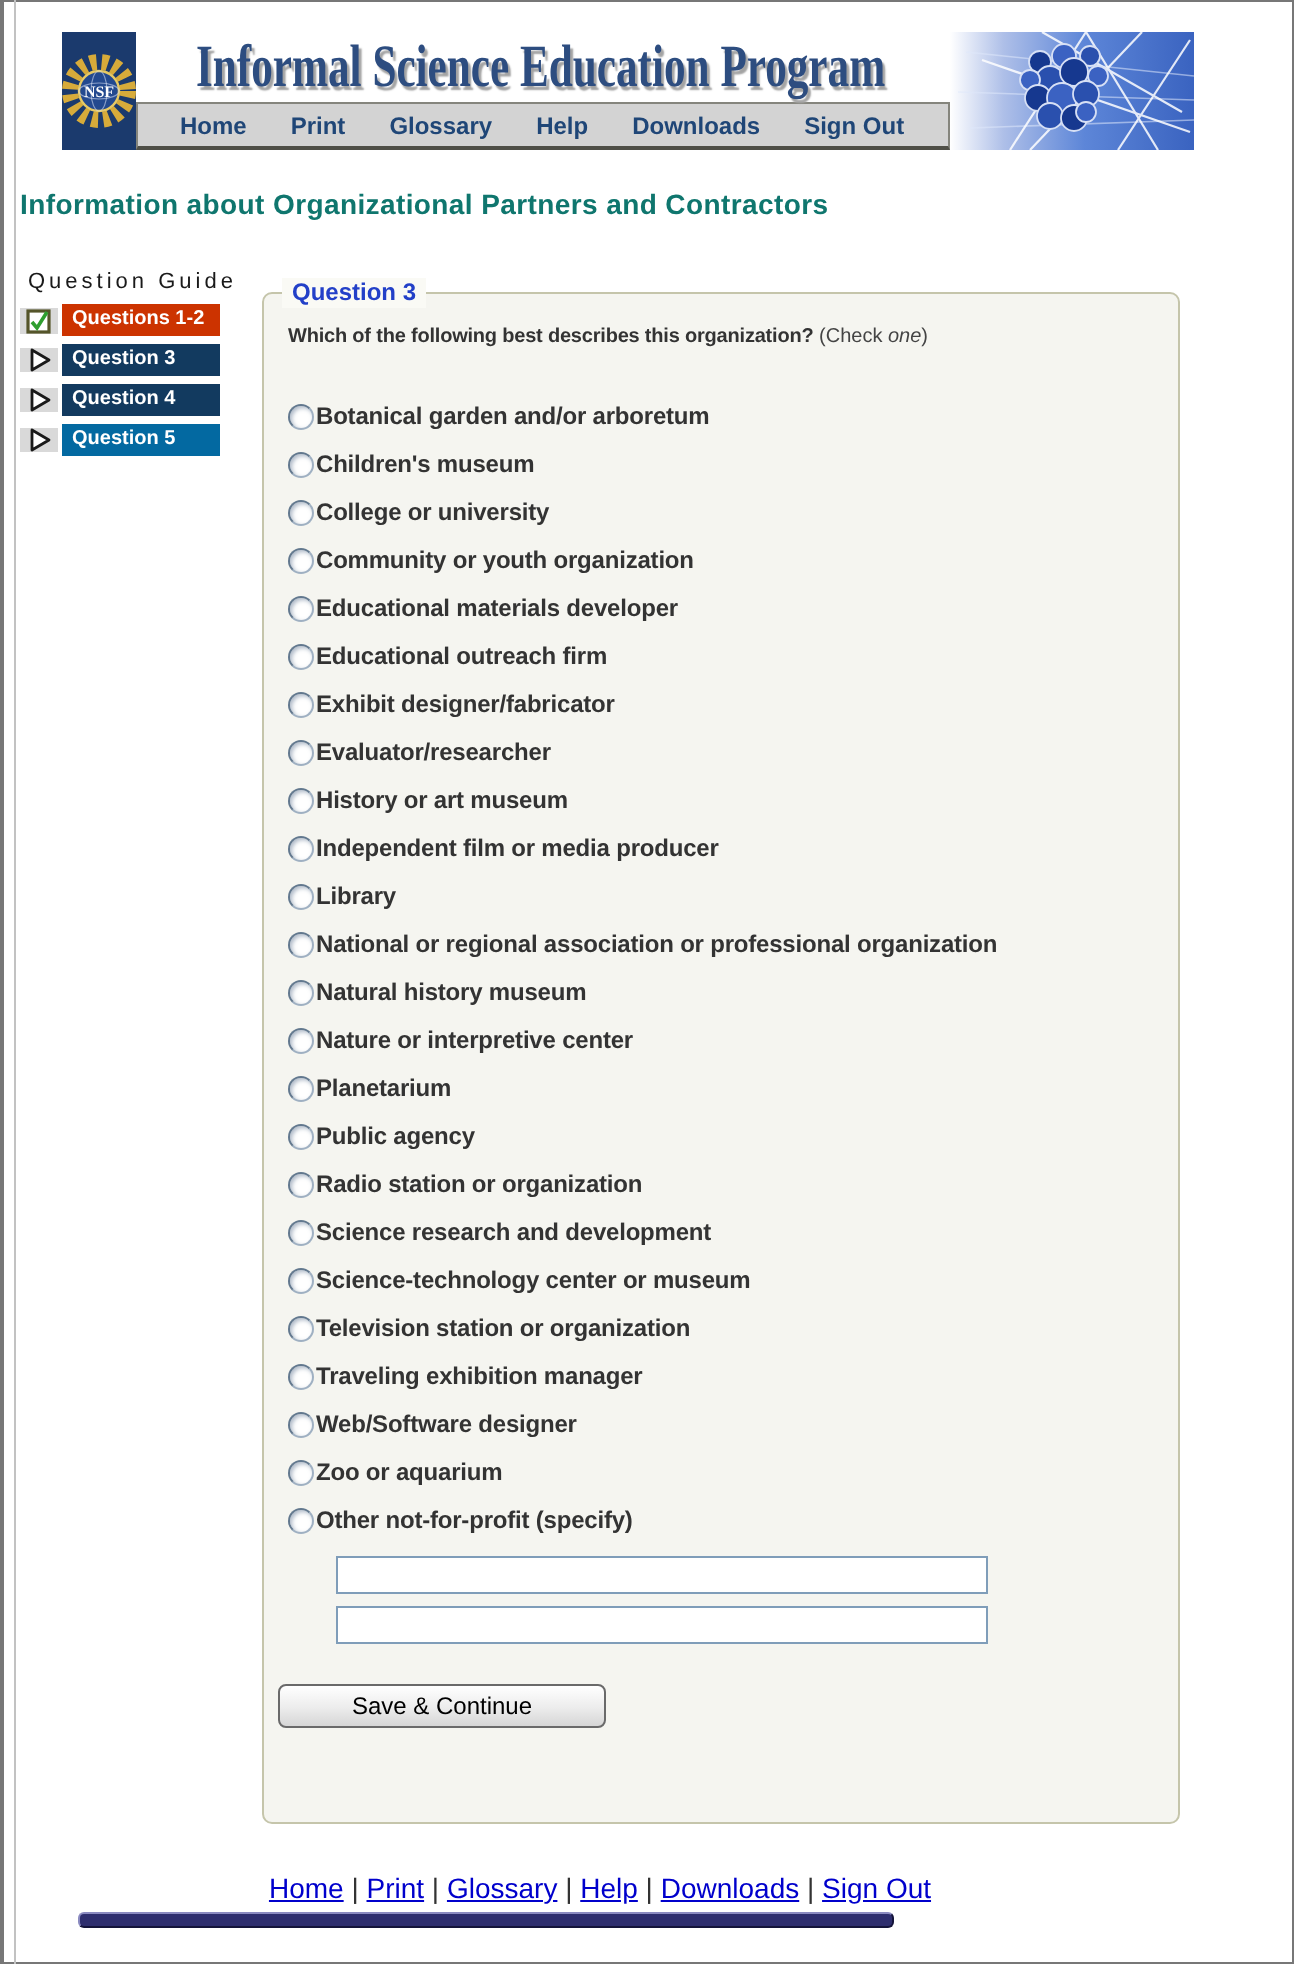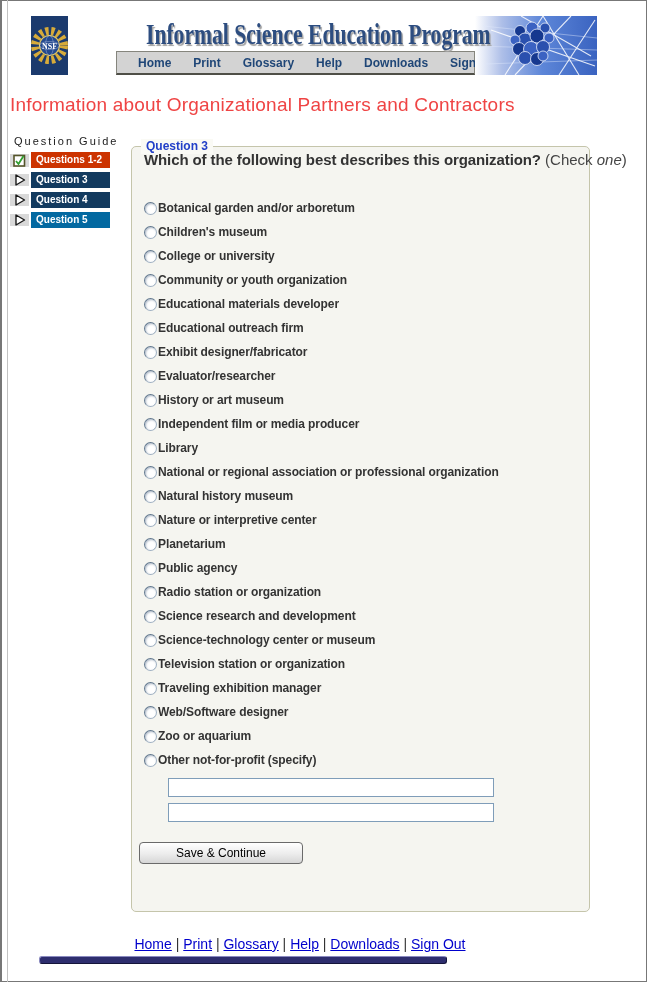--- a/index.html
+++ b/index.html
@@ -4,41 +4,41 @@
 <style>
   html,body{margin:0;padding:0;background:#fff;}
   body{font-family:"Liberation Sans",sans-serif;}
   #page{position:relative;width:647px;height:982px;background:#fff;overflow:hidden;}
   .frame{position:absolute;inset:0;border:1px solid #777;border-left-width:2px;pointer-events:none;z-index:60;}
   .frame-inner{position:absolute;left:7px;top:0;bottom:0;width:1px;background:#c2c2c2;pointer-events:none;z-index:60;}
 
   
   .banner{position:absolute;left:31px;top:16px;width:566px;height:59px;display:flex;}
   .logo{width:37px;height:59px;flex:0 0 37px;}
-  .banner-mid{flex:1;display:flex;flex-direction:column;min-width:0;padding-left:48px;}
+  .banner-mid{flex:1;display:flex;flex-direction:column;min-width:0;}
   .title-band{height:35px;display:flex;align-items:center;padding-left:30px;background:#fff;overflow:visible;}
   .banner-title{display:inline-block;white-space:nowrap;font-family:"Liberation Serif",serif;font-weight:bold;font-size:30px;color:#2d4d80;text-shadow:2px 2px 1px #a3a3a3;transform:scaleX(.72);transform-origin:0 50%;}
   .nav-bar{height:24px;box-sizing:border-box;background:#d3d3d3;border:1px solid #85857d;border-bottom:2px solid #4f4f47;display:flex;align-items:center;gap:22px;padding-left:21px;}
   .nav-link{font-size:12px;font-weight:bold;color:#1f4677;text-decoration:none;cursor:pointer;white-space:nowrap;}
   .graphic{width:122px;flex:0 0 122px;height:59px;}
 
   
-  .page-title{position:absolute;left:10px;top:94px;margin:0;font-size:19px;font-weight:normal;color:#ef4444;letter-spacing:.2px;}
+  .page-title{position:absolute;left:10px;top:94px;margin:0;font-size:14px;font-weight:bold;color:#0f766e;letter-spacing:.2px;}
 
   
   .sidebar{position:absolute;left:10px;top:134px;width:100px;}
   .sb-title{font-size:11px;line-height:14px;letter-spacing:2px;color:#1a1a1a;margin:0 0 4px 4px;white-space:nowrap;}
   .sb-item{display:flex;height:16px;margin-bottom:4px;cursor:pointer;align-items:center;}
   .sb-icon{width:19px;flex:0 0 19px;background:#d9d9d9;display:flex;align-items:center;justify-content:center;margin-right:2px;}
   .sb-bar{flex:1;color:#fff;font-size:10px;font-weight:bold;line-height:16px;padding-left:5px;white-space:nowrap;}
 
   
   .qbox{position:absolute;left:131px;top:146px;width:459px;height:766px;box-sizing:border-box;background:#f5f5f0;border:1px solid #c5c5ab;border-radius:5px;}
   .legend{position:absolute;top:-8px;left:9px;padding:0 5px;font-size:12px;font-weight:bold;color:#2340c8;background:#fafaf5;line-height:15px;}
-  .prompt{position:absolute;left:12px;top:4px;font-size:15px;color:#333;white-space:nowrap;}
+  .prompt{position:absolute;left:12px;top:16px;font-size:10px;color:#333;white-space:nowrap;}
   .prompt-bold{font-weight:bold;letter-spacing:-.1px;}
   .note{font-weight:normal;color:#444;}
   .options{position:absolute;left:12px;top:49px;right:10px;}
   .opt-row{height:24px;display:flex;align-items:center;}
   .radio{width:13px;height:13px;flex:0 0 13px;border-radius:50%;background:#fff;border:1px solid;border-color:#62788e #9fb0c2 #9fb0c2 #62788e;box-sizing:border-box;box-shadow:inset 1px 1px 2px rgba(110,130,155,.55);cursor:pointer;}
   .opt-label{margin-left:1px;font-size:12px;font-weight:bold;color:#333;letter-spacing:-.1px;white-space:nowrap;}
   .other-section{position:absolute;left:12px;top:601px;}
   .spec-input{display:block;box-sizing:border-box;width:326px;height:19px;margin:6px 0 0 24px;border:1px solid #7f9db9;background:#fff;font-size:12px;padding:1px 3px;font-family:"Liberation Sans",sans-serif;}
   .row-gap{margin-top:3px;}
   .save-btn{display:block;margin:20px 0 0 -5px;width:164px;height:22px;font-size:12px;color:#000;font-family:"Liberation Sans",sans-serif;background:linear-gradient(#ffffff,#ececec 55%,#d6d6d6);border:1px solid #6a6a6a;border-radius:4px;cursor:pointer;}

